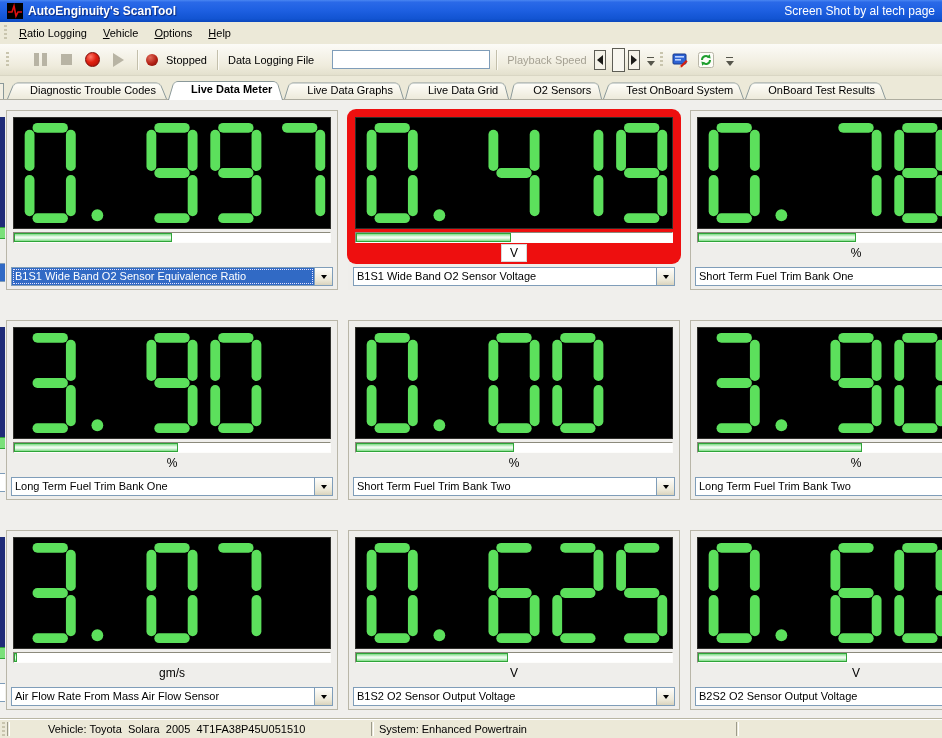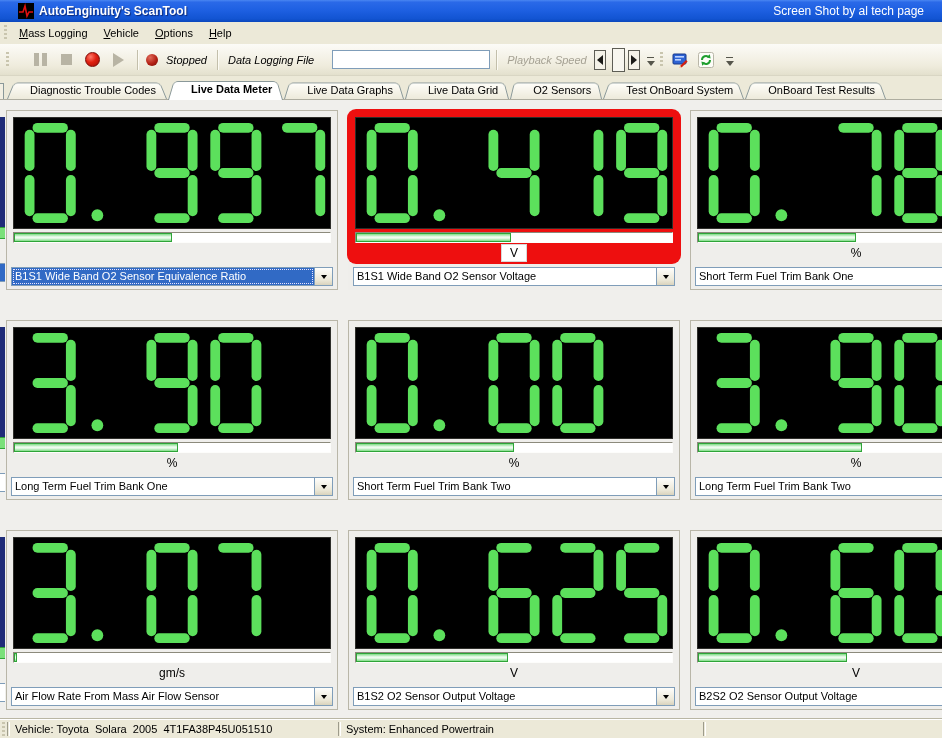--- a/index.html
+++ b/index.html
@@ -5,21 +5,21 @@
   html,body { margin:0; padding:0; background:#d4d0c8; }
   #screen {
     position:relative; width:942px; height:738px; overflow:hidden;
     font-family:"Liberation Sans", sans-serif; font-size:11px; color:#000;
     background:#f0efec; user-select:none;
   }
   
   .titlebar {
     position:absolute; top:0; left:0; right:0; height:22px;
     background:linear-gradient(180deg,#4a86f2 0%,#2a69e8 10%,#1e60e2 45%,#1254d2 85%,#0b47bc 100%);
-    display:flex; align-items:center; padding:0 18px; gap:5px; box-sizing:border-box;
+    display:flex; align-items:center; padding:0 7px; gap:5px; box-sizing:border-box;
   }
   .titlebar .title { color:#fff; font-weight:bold; font-size:12px; text-shadow:1px 1px 1px rgba(0,0,40,.55); }
   .titlebar .title-right { margin-left:auto; color:#fff; font-size:12px; }
   .app-icon { width:16px; height:16px; display:inline-block; }
   
   .menubar {
     position:absolute; top:22px; left:0; right:0; height:22px; background:#ece9d8;
     display:flex; align-items:center; padding-left:2px; box-sizing:border-box;
   }
   .menu-item { display:inline-block; padding:3px 8px; cursor:default; }
@@ -38,21 +38,21 @@
   .tbtn { width:26px; height:24px; display:flex; align-items:center; justify-content:center; border-radius:3px; }
   .g-pause { width:3px; height:13px; border-left:5px solid #b8b4a4; border-right:5px solid #b8b4a4; }
   .g-stop { width:11px; height:11px; background:#b8b4a4; }
   .g-record { width:13px; height:13px; border-radius:50%;
     background:radial-gradient(circle at 35% 30%, #ff7a6a 0%, #e02010 45%, #a30f08 100%);
     border:1px solid #7c0a06; }
   .g-play { width:0; height:0; border-left:11px solid #b8b4a4; border-top:7px solid transparent; border-bottom:7px solid transparent; }
   .sep { width:1px; height:20px; background:#c3bfab; box-shadow:1px 0 0 #fcfbf4; margin:0 6px; }
   .status-dot { width:12px; height:12px; border-radius:50%; margin:0 4px 0 2px;
     background:radial-gradient(circle at 35% 30%, #e06a5a 0%, #b32015 55%, #6e0c06 100%); }
-  .tb-label { padding:0 4px; white-space:nowrap;font-style:italic; }
+  .tb-label { padding:0 4px; white-space:nowrap; }
   .disabled-text { color:#a5a193; }
   .tb-input { width:158px; height:19px; margin-left:14px; border:1px solid #7f9db9; background:#fff;
     font-family:"Liberation Sans",sans-serif; font-size:11px; padding:0 2px; box-sizing:border-box; }
   .spin-btn { width:12px; height:20px; border:1px solid #5d5d55; background:#f4f2e8;
     display:flex; align-items:center; justify-content:center; margin-left:3px; box-sizing:border-box; }
   .arr-left { width:0; height:0; border-right:6px solid #1b1b18; border-top:5px solid transparent; border-bottom:5px solid transparent; }
   .arr-right { width:0; height:0; border-left:6px solid #1b1b18; border-top:5px solid transparent; border-bottom:5px solid transparent; }
   .spin-box { width:13px; height:24px; border:1px solid #5d5d55; background:#f7f6ef; margin-left:6px; box-sizing:border-box; }
   .overflow { width:10px; height:16px; margin:6px 2px 0 6px; position:relative; }
   .overflow::before { content:""; position:absolute; top:2px; left:1px; width:7px; height:1.5px; background:#56564c; }
@@ -102,42 +102,42 @@
   .frag-progress { background:#7ae07a; border-top:1px solid #2fa438; border-bottom:1px solid #2fa438; box-sizing:border-box; }
   .frag-dd { border-top:1px solid #7f9db9; border-bottom:1px solid #7f9db9; background:#fff; box-sizing:border-box; }
   .frag-dd.sel { background:#316ac5; }
   
   .statusbar { position:absolute; left:0; right:0; bottom:0; height:20px; background:#ece9d8;
     box-shadow:inset 0 1px 0 #fff; border-top:1px solid #b9b6a4; display:flex; align-items:center; box-sizing:border-box; }
   .sb-sep { width:1px; height:14px; border-left:1px solid #9d9b8b; border-right:1px solid #fff; }
   .sb-grip { width:3px; height:14px; margin:0 2px;
     background:repeating-linear-gradient(180deg,#c9c5ae 0 2px, transparent 2px 4px); }
   .sb-text { padding:0 5px; white-space:pre; overflow:hidden; }
-  .sb-vehicle { width:318px; }
+  .sb-vehicle { width:318px;margin-left:33px; }
   .sb-system { width:352px; }
 </style>
 </head>
 <body>
 
 <div id="screen">
 
   <div class="titlebar">
     <span class="app-icon">
       <svg viewBox="0 0 16 16" width="16" height="16">
         <rect x="0" y="0" width="16" height="16" fill="#000"></rect>
         <polyline points="1,9 5,9 7,3 9,13 11,9 15,9" fill="none" stroke="#e01010" stroke-width="1.6"></polyline>
       </svg>
     </span>
     <span class="title">AutoEnginuity's ScanTool</span>
     <span class="title-right">Screen Shot by al tech page</span>
   </div>
 
   <div class="menubar">
     <span class="grip"></span>
-    <span class="menu-item">Mass Logging</span>
+    <span class="menu-item">Ratio Logging</span>
     <span class="menu-item">Vehicle</span>
     <span class="menu-item">Options</span>
     <span class="menu-item">Help</span>
   </div>
 
   <div class="toolbar">
     <span class="grip"></span>
     <span class="tbtn" style="margin-left:14px;">
         <span class="g-pause"></span>
       </span>

